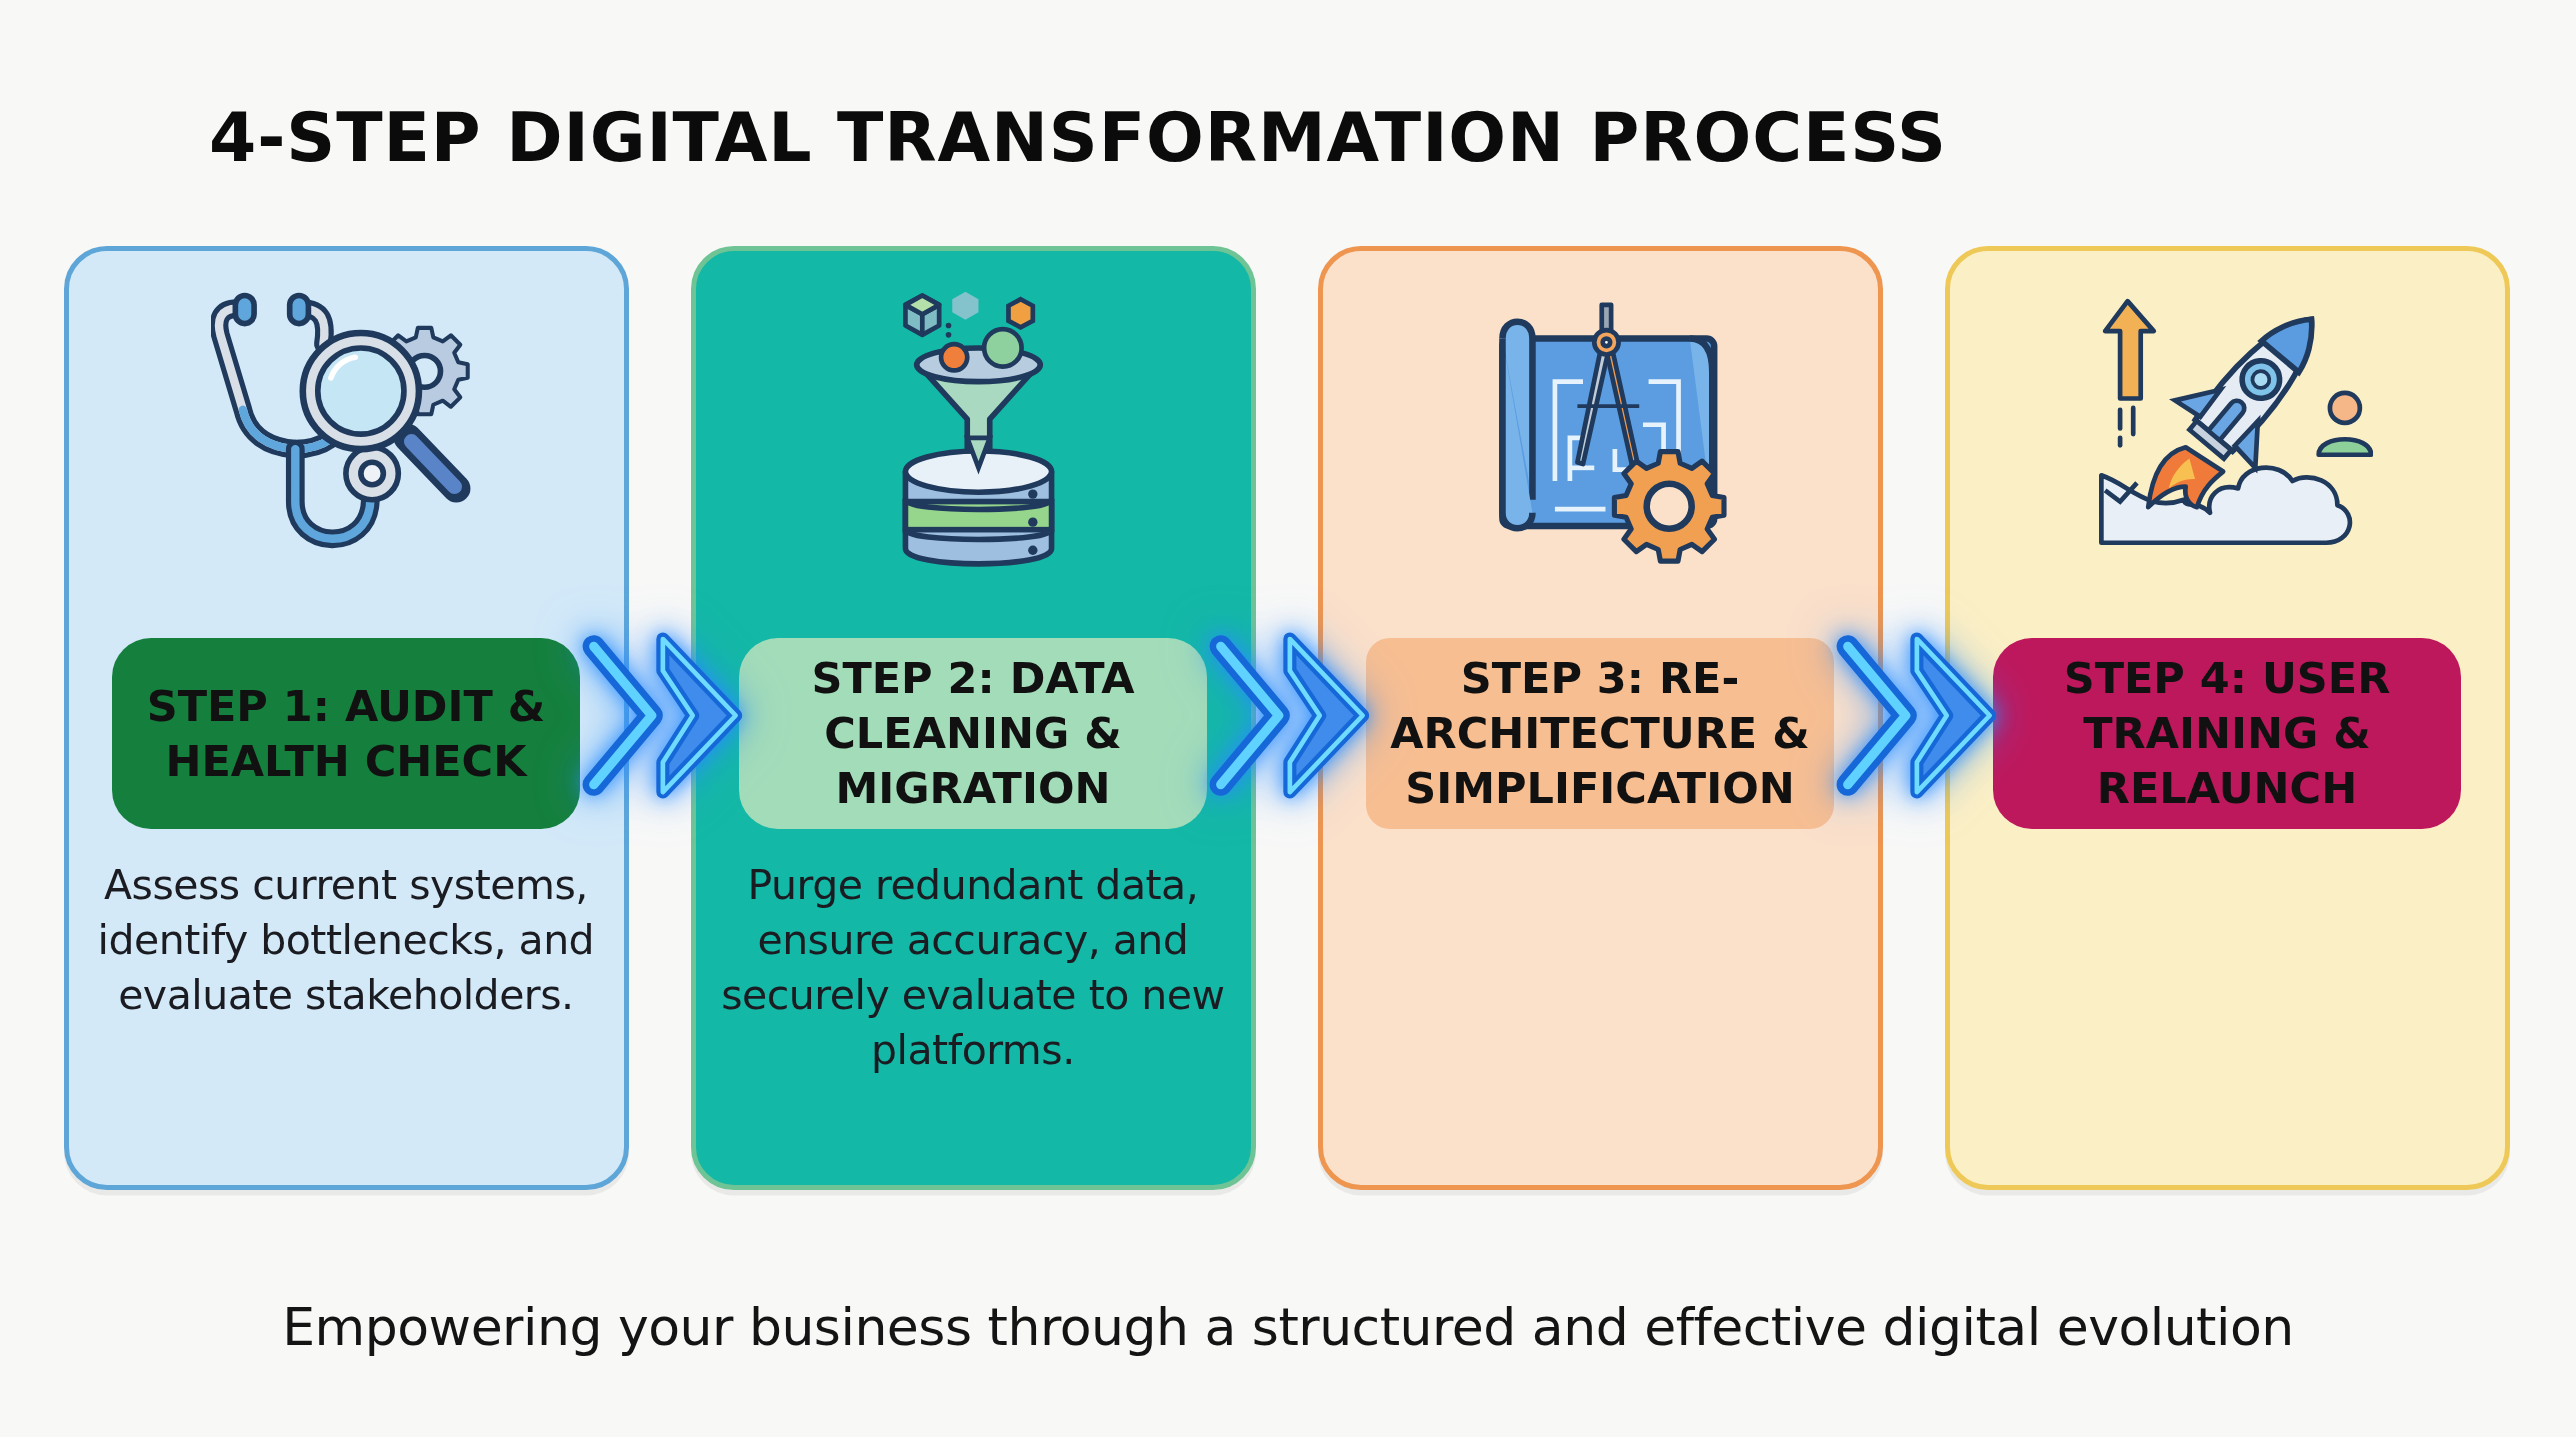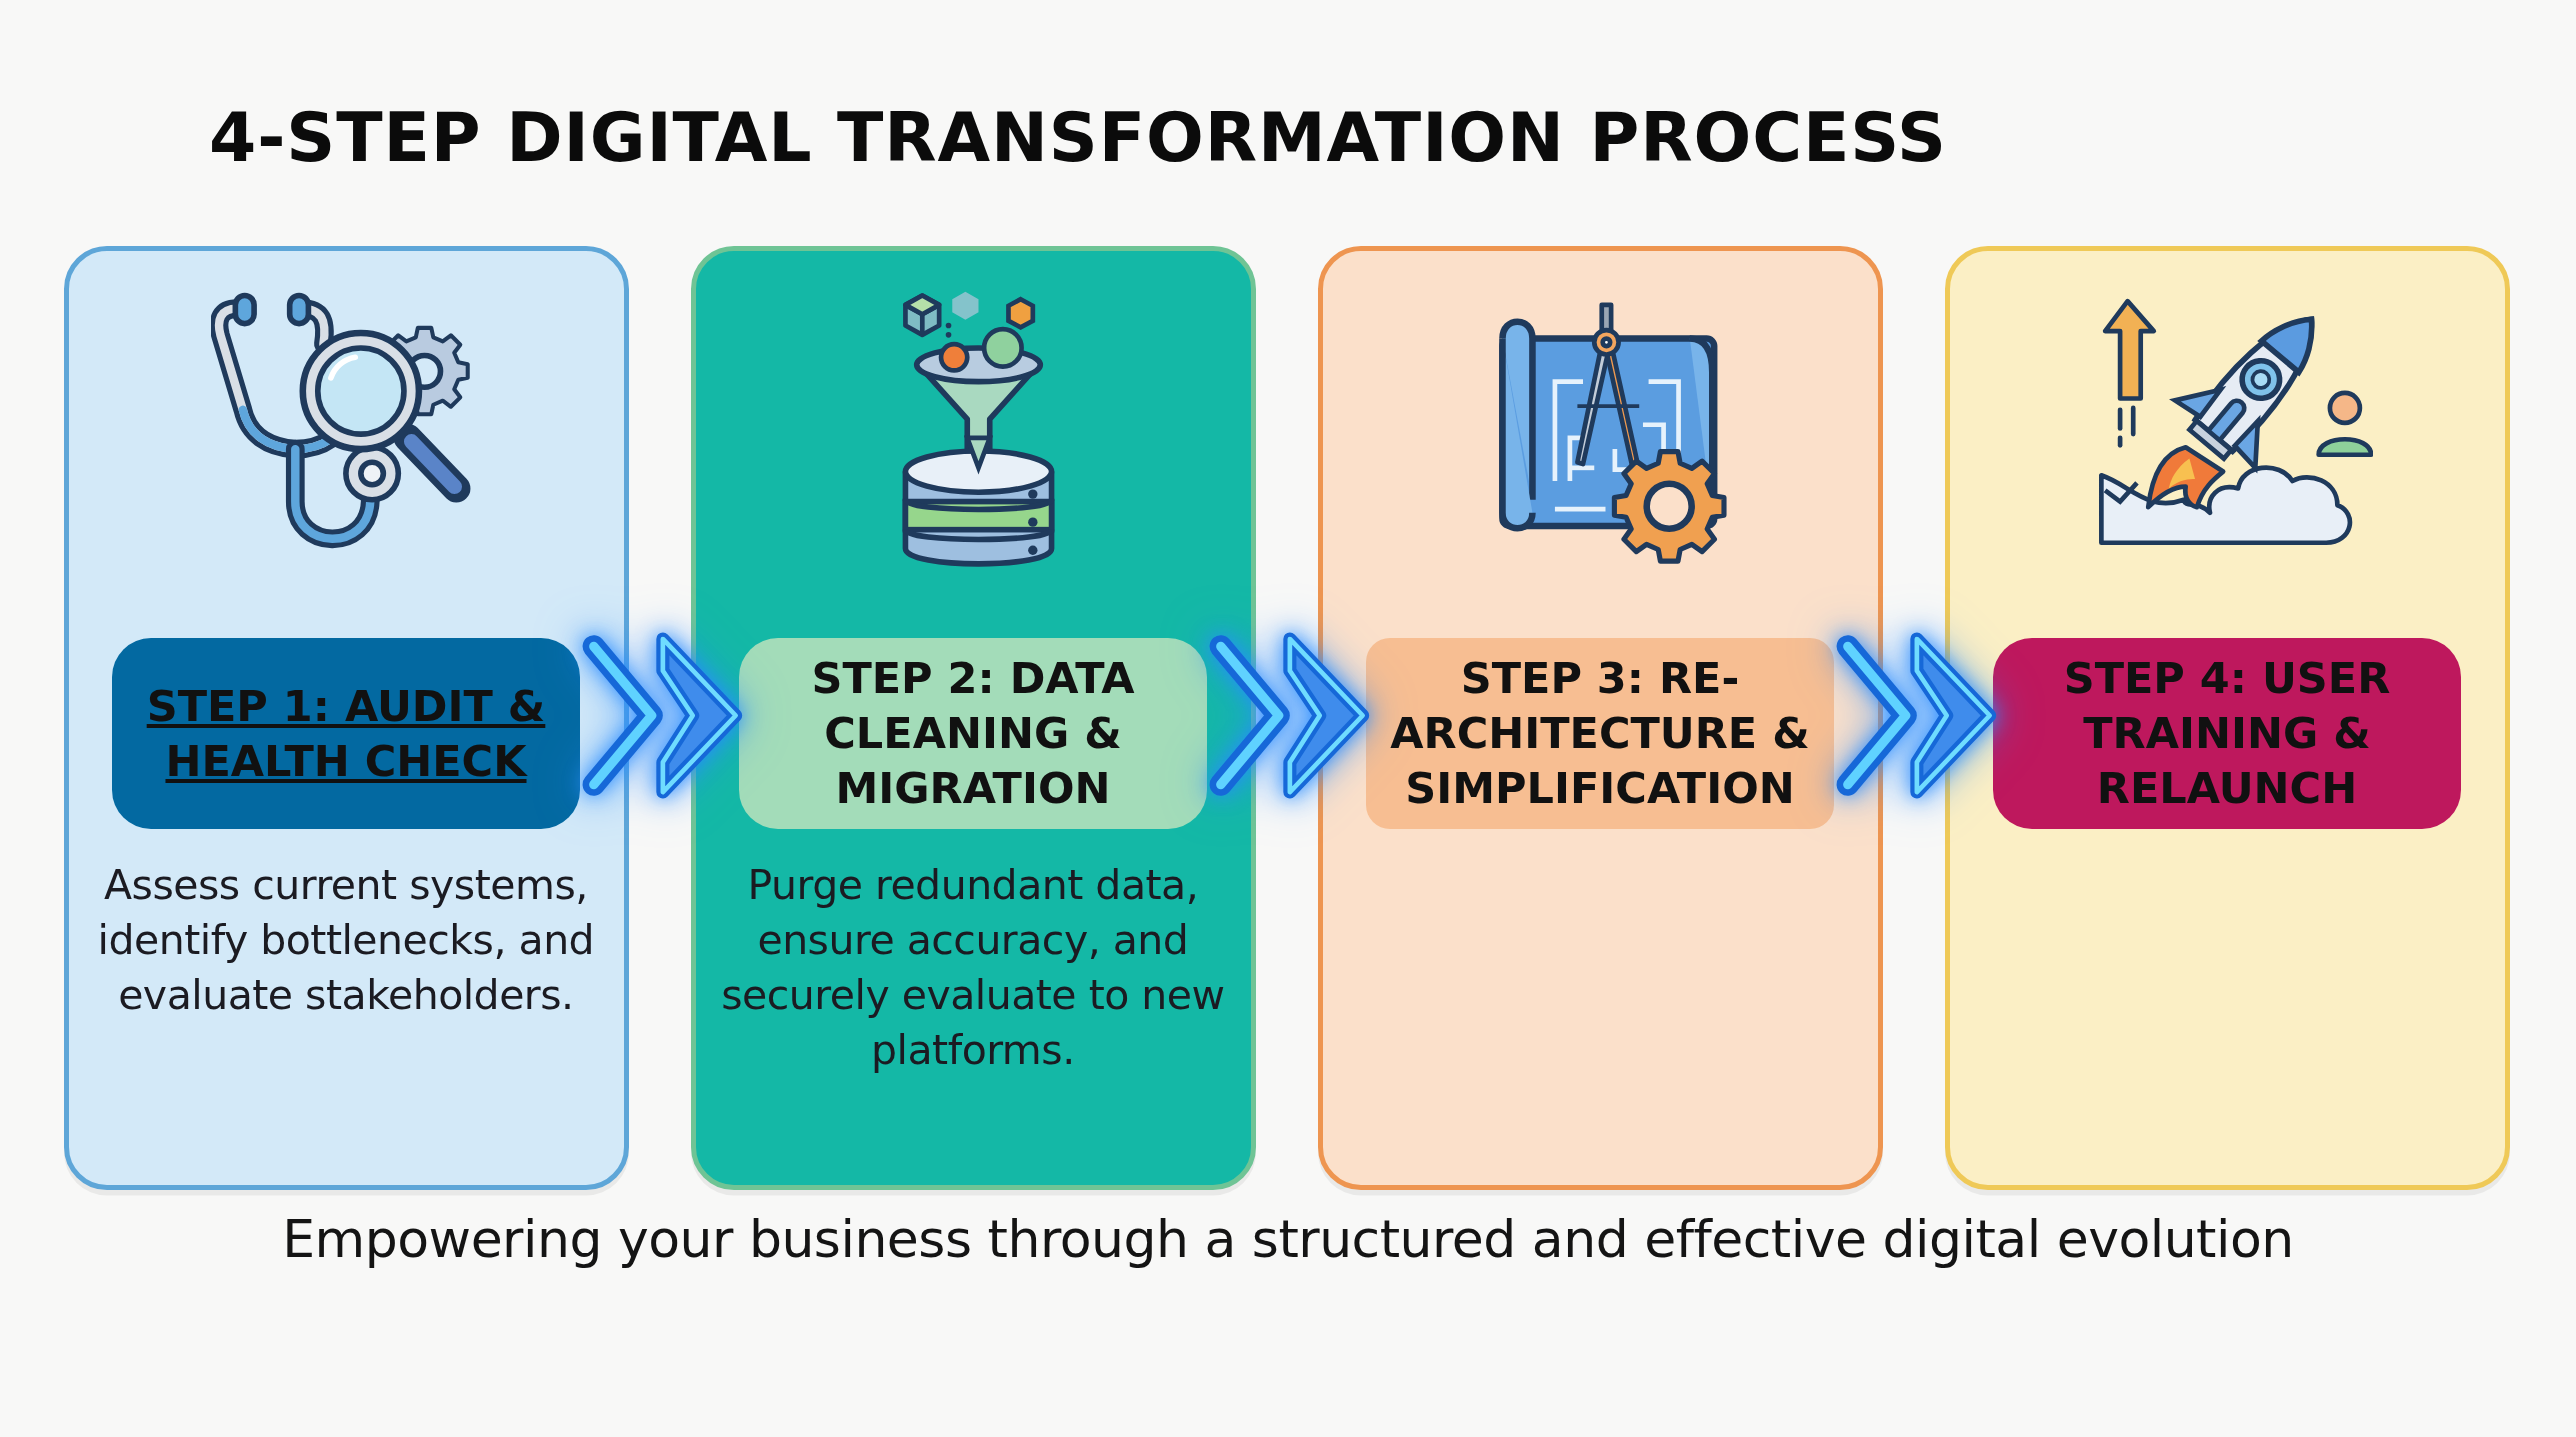--- a/index.html
+++ b/index.html
@@ -41,21 +41,21 @@
     text-align: center;
     font-family: "DejaVu Sans", sans-serif;
     font-size: 41px; line-height: 55px; color: #1b1b22;
     letter-spacing: -0.5px;
   }
   .arrow {
     position: absolute; width: 168px; height: 187px; top: 622px;
     filter: drop-shadow(0 0 9.4px rgba(40,140,255,0.9)) drop-shadow(0 0 20.6px rgba(40,140,255,0.55));
   }
   .tagline {
-    position: absolute; left: 0; top: 1206px; width: 2576px;
+    position: absolute; left: 0; top: 1294px; width: 2576px;
     text-align: center;
     font-family: "DejaVu Sans", sans-serif;
     font-size: 52px; line-height: 66px; color: #141414; letter-spacing: -0.5px;
   }
 </style>
 </head>
 <body>
 
 <div class="title">4-STEP DIGITAL TRANSFORMATION PROCESS</div>
 
@@ -85,21 +85,21 @@
       <circle cx="172" cy="198" r="28" fill="#d9dfe6" stroke="#1f3a5c" stroke-width="6"></circle>
       <circle cx="172" cy="198" r="12" fill="#eef2f6" stroke="#1f3a5c" stroke-width="6"></circle>
 
       <line x1="210" y1="160" x2="262" y2="214" stroke="#1f3a5c" stroke-width="30" stroke-linecap="round"></line>
       <line x1="214" y1="164" x2="260" y2="212" stroke="#5a84c8" stroke-width="16" stroke-linecap="round"></line>
       <circle cx="160" cy="110" r="62" fill="#d9dfe6" stroke="#1f3a5c" stroke-width="7"></circle>
       <circle cx="160" cy="110" r="46" fill="#c4e6f5" stroke="#1f3a5c" stroke-width="6"></circle>
       <path d="M128,96 C132,84 142,76 154,74" fill="none" stroke="#ffffff" stroke-width="6" stroke-linecap="round"></path>
     </svg>
   </div>
-  <div class="pill" style="background:#0369a1;text-decoration:underline;">
+  <div class="pill" style="background:#15803d;">
     <div class="step-title">STEP 1: AUDIT &amp; HEALTH CHECK</div>
   </div>
   <div class="desc">Assess current systems, identify bottlenecks, and evaluate stakeholders.</div>
 </div>
 
 <div class="card" style="left:691px;border-color:#6fc495;background:#14b8a6;">
   <div class="icon">
     <svg viewBox="0 0 300 300" width="281" height="281">
 
       <g stroke="#1f3a5c" stroke-width="5" stroke-linejoin="round">

